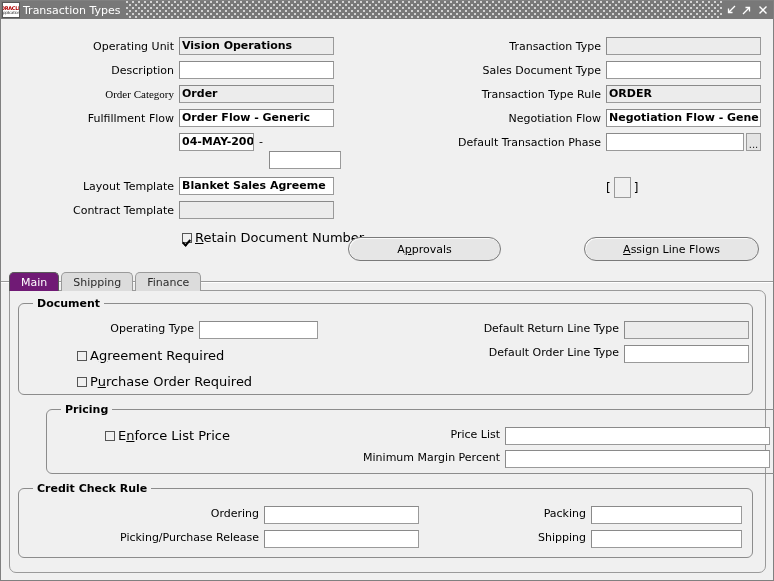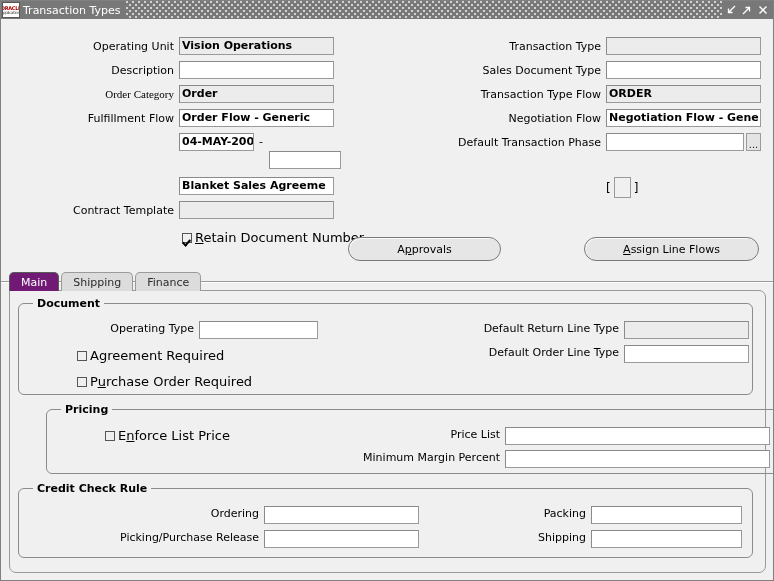--- a/index.html
+++ b/index.html
@@ -306,20 +306,23 @@
 
     <div class="fld-row" style="left:0px; top:90px; width:178px;">
       <div class="lbl" style="width:178px;">Fulfillment Flow</div>
     </div>
     <div class="inp abs" style="left:178px; top:90px; width:155px;">Order Flow - Generic</div>
 
     <div class="inp abs" style="left:178px; top:114px; width:75px;">04-MAY-200</div>
     <div class="abs dash-sep" style="left:253px; top:114px; height:18px; line-height:18px;">-</div>
     <div class="inp empty abs" style="left:268px; top:132px; width:72px;"></div>
 
+    <div class="fld-row" style="left:0px; top:158px; width:178px;">
+      <div class="lbl" style="width:178px;">Layout Template</div>
+    </div>
     <div class="inp abs" style="left:178px; top:158px; width:155px;">Blanket Sales Agreeme</div>
 
     <div class="fld-row" style="left:0px; top:182px; width:178px;">
       <div class="lbl" style="width:178px;">Contract Template</div>
     </div>
     <div class="inp ro abs" style="left:178px; top:182px; width:155px;"></div>
 
     <div class="cb-row" style="left:181px; top:211px;">
       <div class="cbox checked"></div>
       <div class="cb-label"><span class="mn">R</span><span>etain Document Number</span></div>
@@ -329,21 +332,21 @@
       <div class="lbl" style="width:215px;">Transaction Type</div>
     </div>
     <div class="inp ro abs" style="left:605px; top:18px; width:155px;"></div>
 
     <div class="fld-row" style="left:390px; top:42px; width:215px;">
       <div class="lbl" style="width:215px;">Sales Document Type</div>
     </div>
     <div class="inp empty abs" style="left:605px; top:42px; width:155px;"></div>
 
     <div class="fld-row" style="left:390px; top:66px; width:215px;">
-      <div class="lbl" style="width:215px;">Transaction Type Flow</div>
+      <div class="lbl" style="width:215px;">Transaction Type Rule</div>
     </div>
     <div class="inp ro abs" style="left:605px; top:66px; width:155px;">ORDER</div>
 
     <div class="fld-row" style="left:390px; top:90px; width:215px;">
       <div class="lbl" style="width:215px;">Negotiation Flow</div>
     </div>
     <div class="inp abs" style="left:605px; top:90px; width:155px;">Negotiation Flow - Gene</div>
 
     <div class="fld-row" style="left:390px; top:114px; width:215px;">
       <div class="lbl" style="width:215px;">Default Transaction Phase</div>

